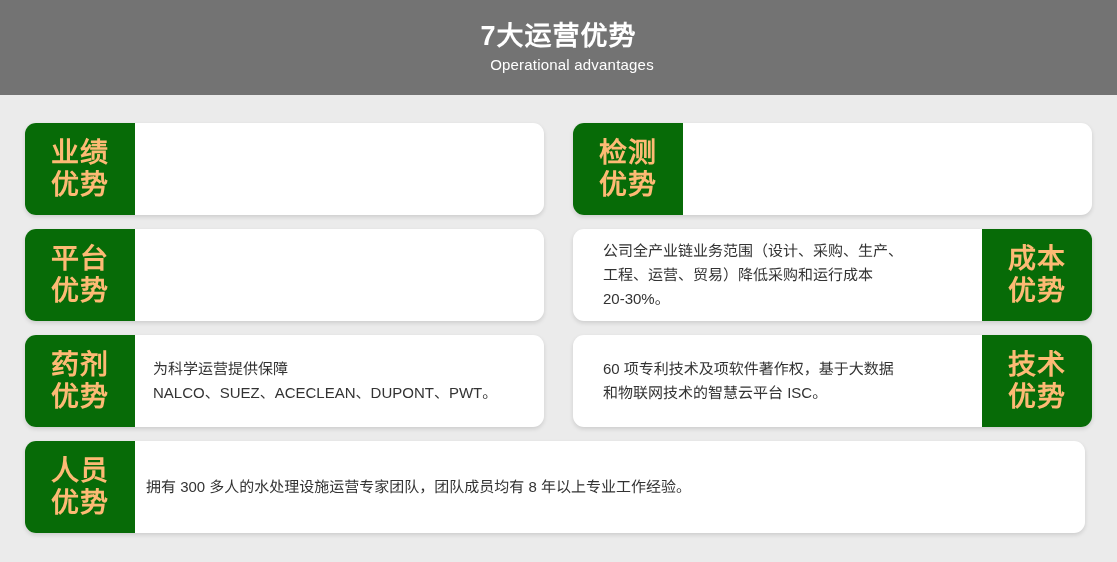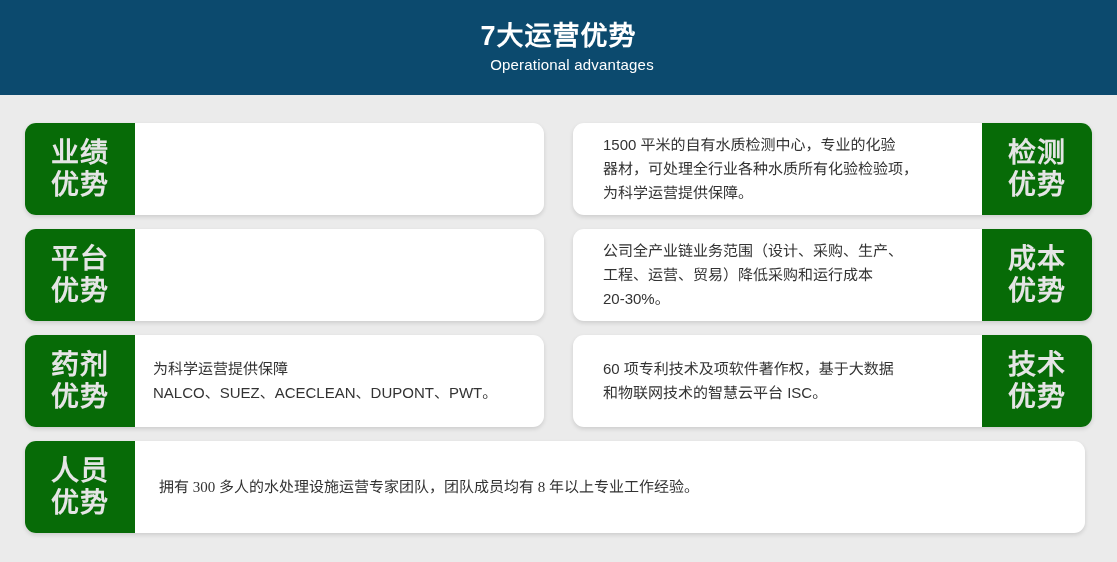--- a/index.html
+++ b/index.html
@@ -21,21 +21,21 @@
     background: #ebebeb;
   }
 
   
   .header {
     position: absolute;
     left: 0;
     top: 0;
     width: 1117px;
     height: 95px;
-    background: #0c4a6e;
+    background: #737373;
     display: flex;
     flex-direction: column;
     align-items: center;
     justify-content: center;
     box-sizing: border-box;
   }
   .header-title {
     color: #ffffff;
     font-size: 27px;
     font-weight: bold;
@@ -88,21 +88,21 @@
     width: 519px;
   }
   .card.full {
     width: 1060px;
   }
 
   .label {
     flex: 0 0 110px;
     width: 110px;
     background: #076b07;
-    color: #e5e5e5;
+    color: #fdba74;
     font-size: 28px;
     font-weight: bold;
     line-height: 1.14;
     letter-spacing: 1px;
     display: flex;
     flex-direction: column;
     align-items: center;
     justify-content: center;
     text-align: center;
     user-select: none;
@@ -117,22 +117,21 @@
     display: flex;
     align-items: center;
     padding: 0 18px 0 18px;
     box-sizing: border-box;
     min-width: 0;
   }
   .card.label-right .body {
     padding: 0 14px 0 30px;
   }
   .card.full .body {
-    padding-left: 24px;
-    font-family: Liberation Serif, serif;
+    padding-left: 11px;
   }
   .body-text {
     color: #333333;
     font-size: 15px;
     line-height: 1.62;
     white-space: pre-line;
     word-break: break-word;
   }
 </style>
 </head>
@@ -149,25 +148,20 @@
 
     <div class="row">
       <div class="card half">
         <div class="label">
           <span class="label-line">业绩</span>
           <span class="label-line">优势</span>
         </div>
       </div>
 
       <div class="card half label-right">
-        <div class="body">
-          <div class="body-text">1500 平米的自有水质检测中心，专业的化验
-器材，可处理全行业各种水质所有化验检验项，
-为科学运营提供保障。</div>
-        </div>
         <div class="label">
           <span class="label-line">检测</span>
           <span class="label-line">优势</span>
         </div>
       </div>
     </div>
 
     <div class="row">
       <div class="card half">
         <div class="label">

